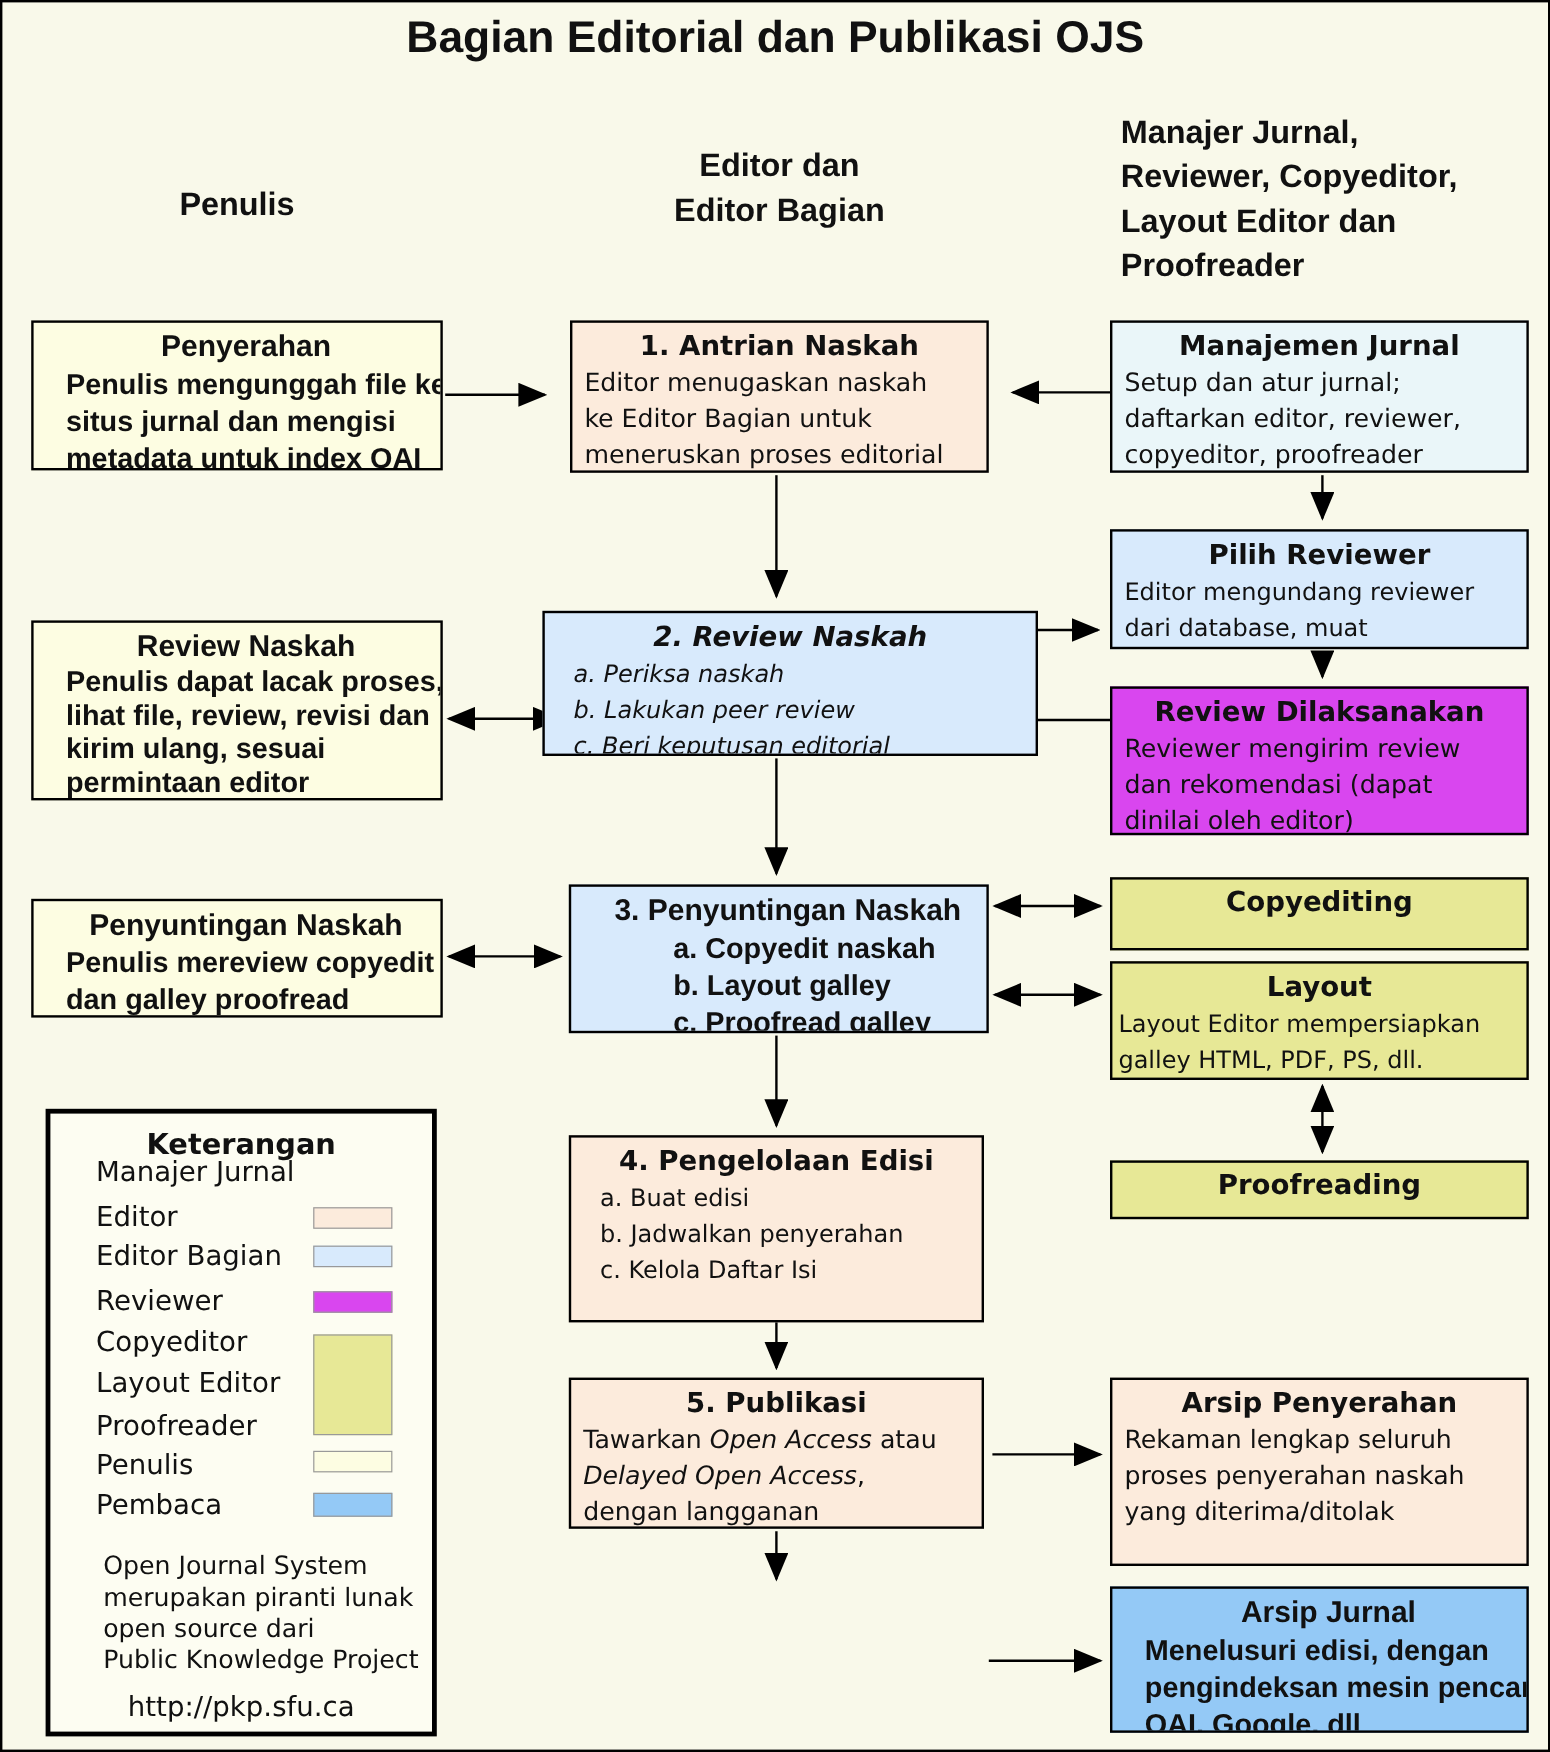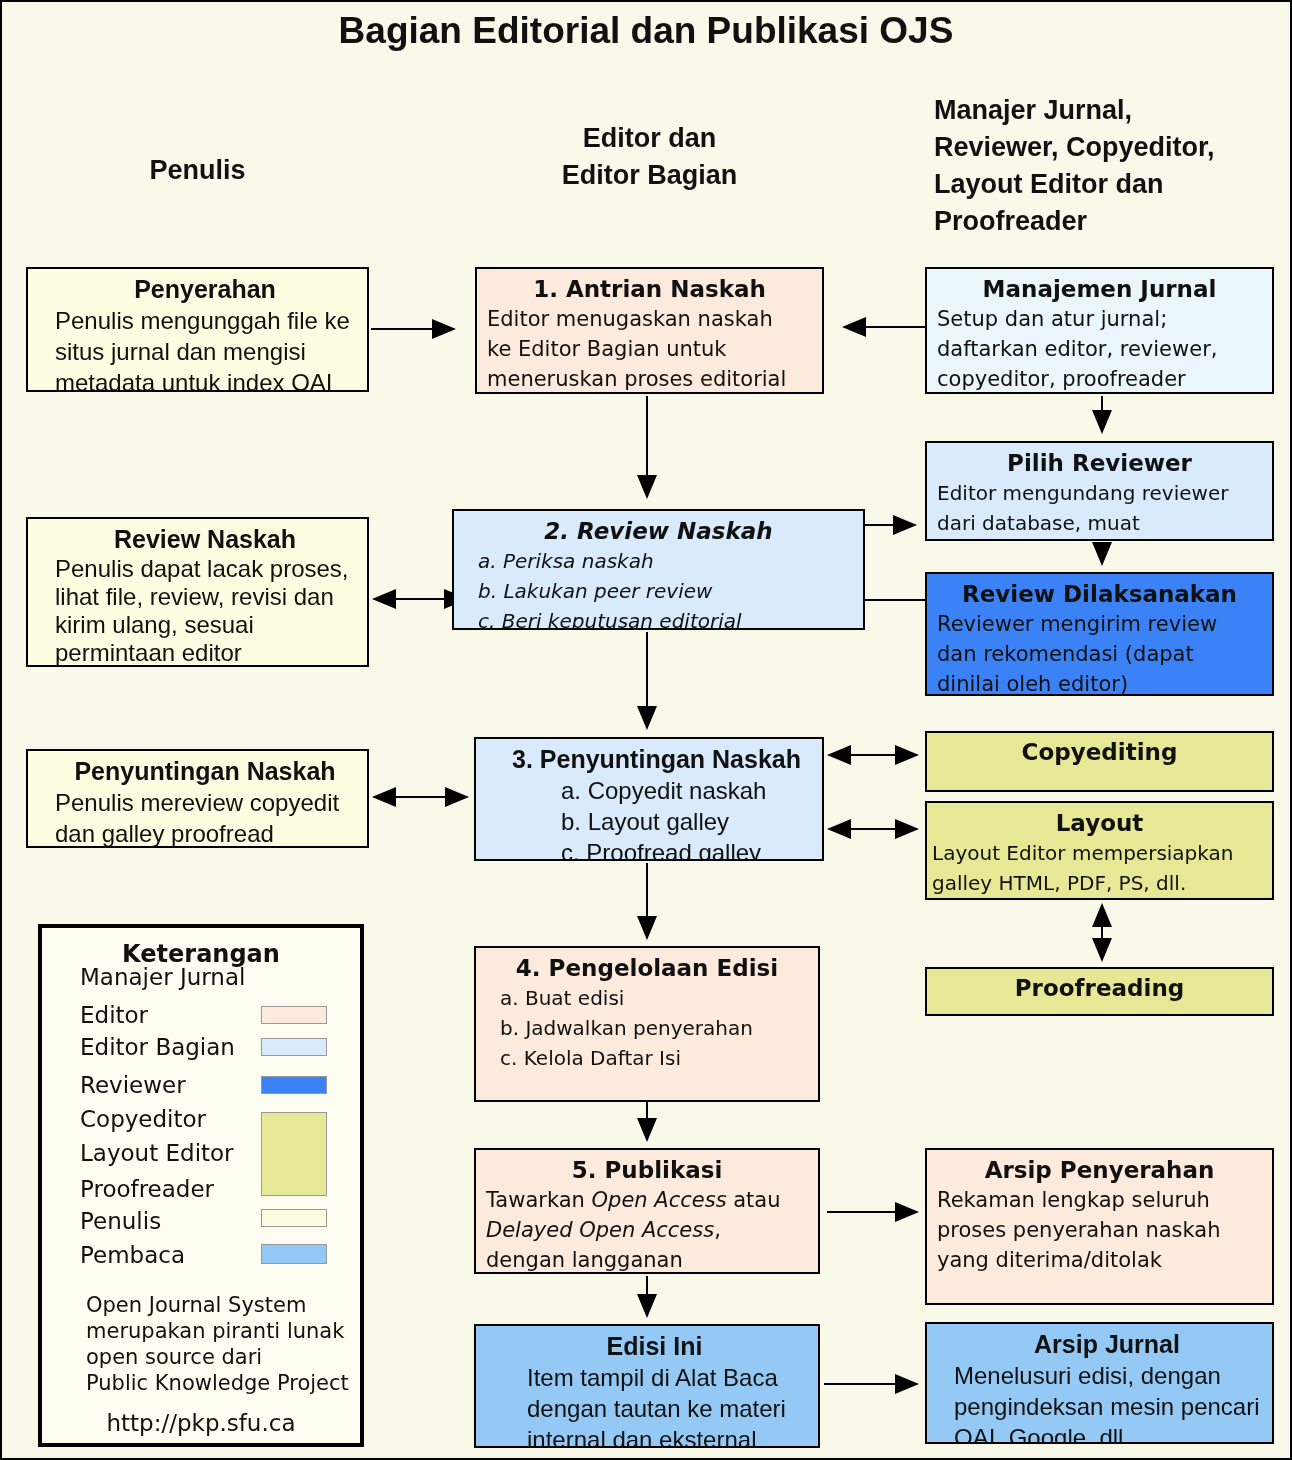--- a/index.html
+++ b/index.html
@@ -27,33 +27,33 @@
   }
   .box{
     position:absolute;border:2px solid #000;box-sizing:border-box;
     overflow:hidden;
   }
   .bt{font-weight:bold;text-align:center;margin-top:5px;}
   .box.wide .bt{font-size:23px;line-height:30px;}
   .box.narrow .bt{font-size:25px;line-height:31px;}
   .bl{white-space:nowrap;}
   .box.wide .bl{font-size:21px;line-height:30px;padding-left:10px;}
-  .box.narrow .bl{font-size:24px;line-height:31px;padding-left:12px;}
+  .box.narrow .bl{font-size:24px;line-height:31px;padding-left:12px;font-weight:bold;}
   .box.wide .bl.item{padding-left:24px;font-size:20px;}
   .box.narrow .bl.item{padding-left:70px;}
   .box .bl.tight{font-size:20px;}
   .bt.only{margin-top:4px;}
   .it{font-style:italic;}
 
   
   .c-penulis{background:#fdfde2;}
   .c-editor{background:#fcebdc;}
   .c-bagian{background:#d8eafc;}
   .c-manajer{background:#eaf6f9;}
-  .c-reviewer{background:#3b82f6;}
+  .c-reviewer{background:#d946ef;}
   .c-olive{background:#e7e896;}
   .c-pembaca{background:#94c9f6;}
 
   .arrows{position:absolute;left:0;top:0;pointer-events:none;}
 
   
   .legend{
     position:absolute;left:36px;top:922px;width:326px;height:523px;
     border:4px solid #000;background:#fdfdf2;box-sizing:border-box;
   }
@@ -206,26 +206,20 @@
     <div class="bl">dengan langganan</div>
   </div>
 
   <div class="box wide c-editor" style="left:923px;top:1146px;width:349px;height:157px;">
     <div class="bt">Arsip Penyerahan</div>
     <div class="bl">Rekaman lengkap seluruh</div>
     <div class="bl">proses penyerahan naskah</div>
     <div class="bl">yang diterima/ditolak</div>
   </div>
 
-  <div class="box narrow c-pembaca" style="left:472px;top:1322px;width:346px;height:124px;">
-    <div class="bt">Edisi Ini</div>
-    <div class="bl" style="padding-left:36px;">Item tampil di Alat Baca</div>
-    <div class="bl" style="padding-left:36px;">dengan tautan ke materi</div>
-    <div class="bl" style="padding-left:36px;">internal dan eksternal</div>
-  </div>
 
   <div class="box narrow c-pembaca" style="left:923px;top:1320px;width:349px;height:122px;">
     <div class="bt">Arsip Jurnal</div>
     <div class="bl">Menelusuri edisi, dengan</div>
     <div class="bl">pengindeksan mesin pencari</div>
     <div class="bl">OAI, Google, dll</div>
   </div>
 
   <div class="legend wide">
     <div class="lg-title">Keterangan</div>

